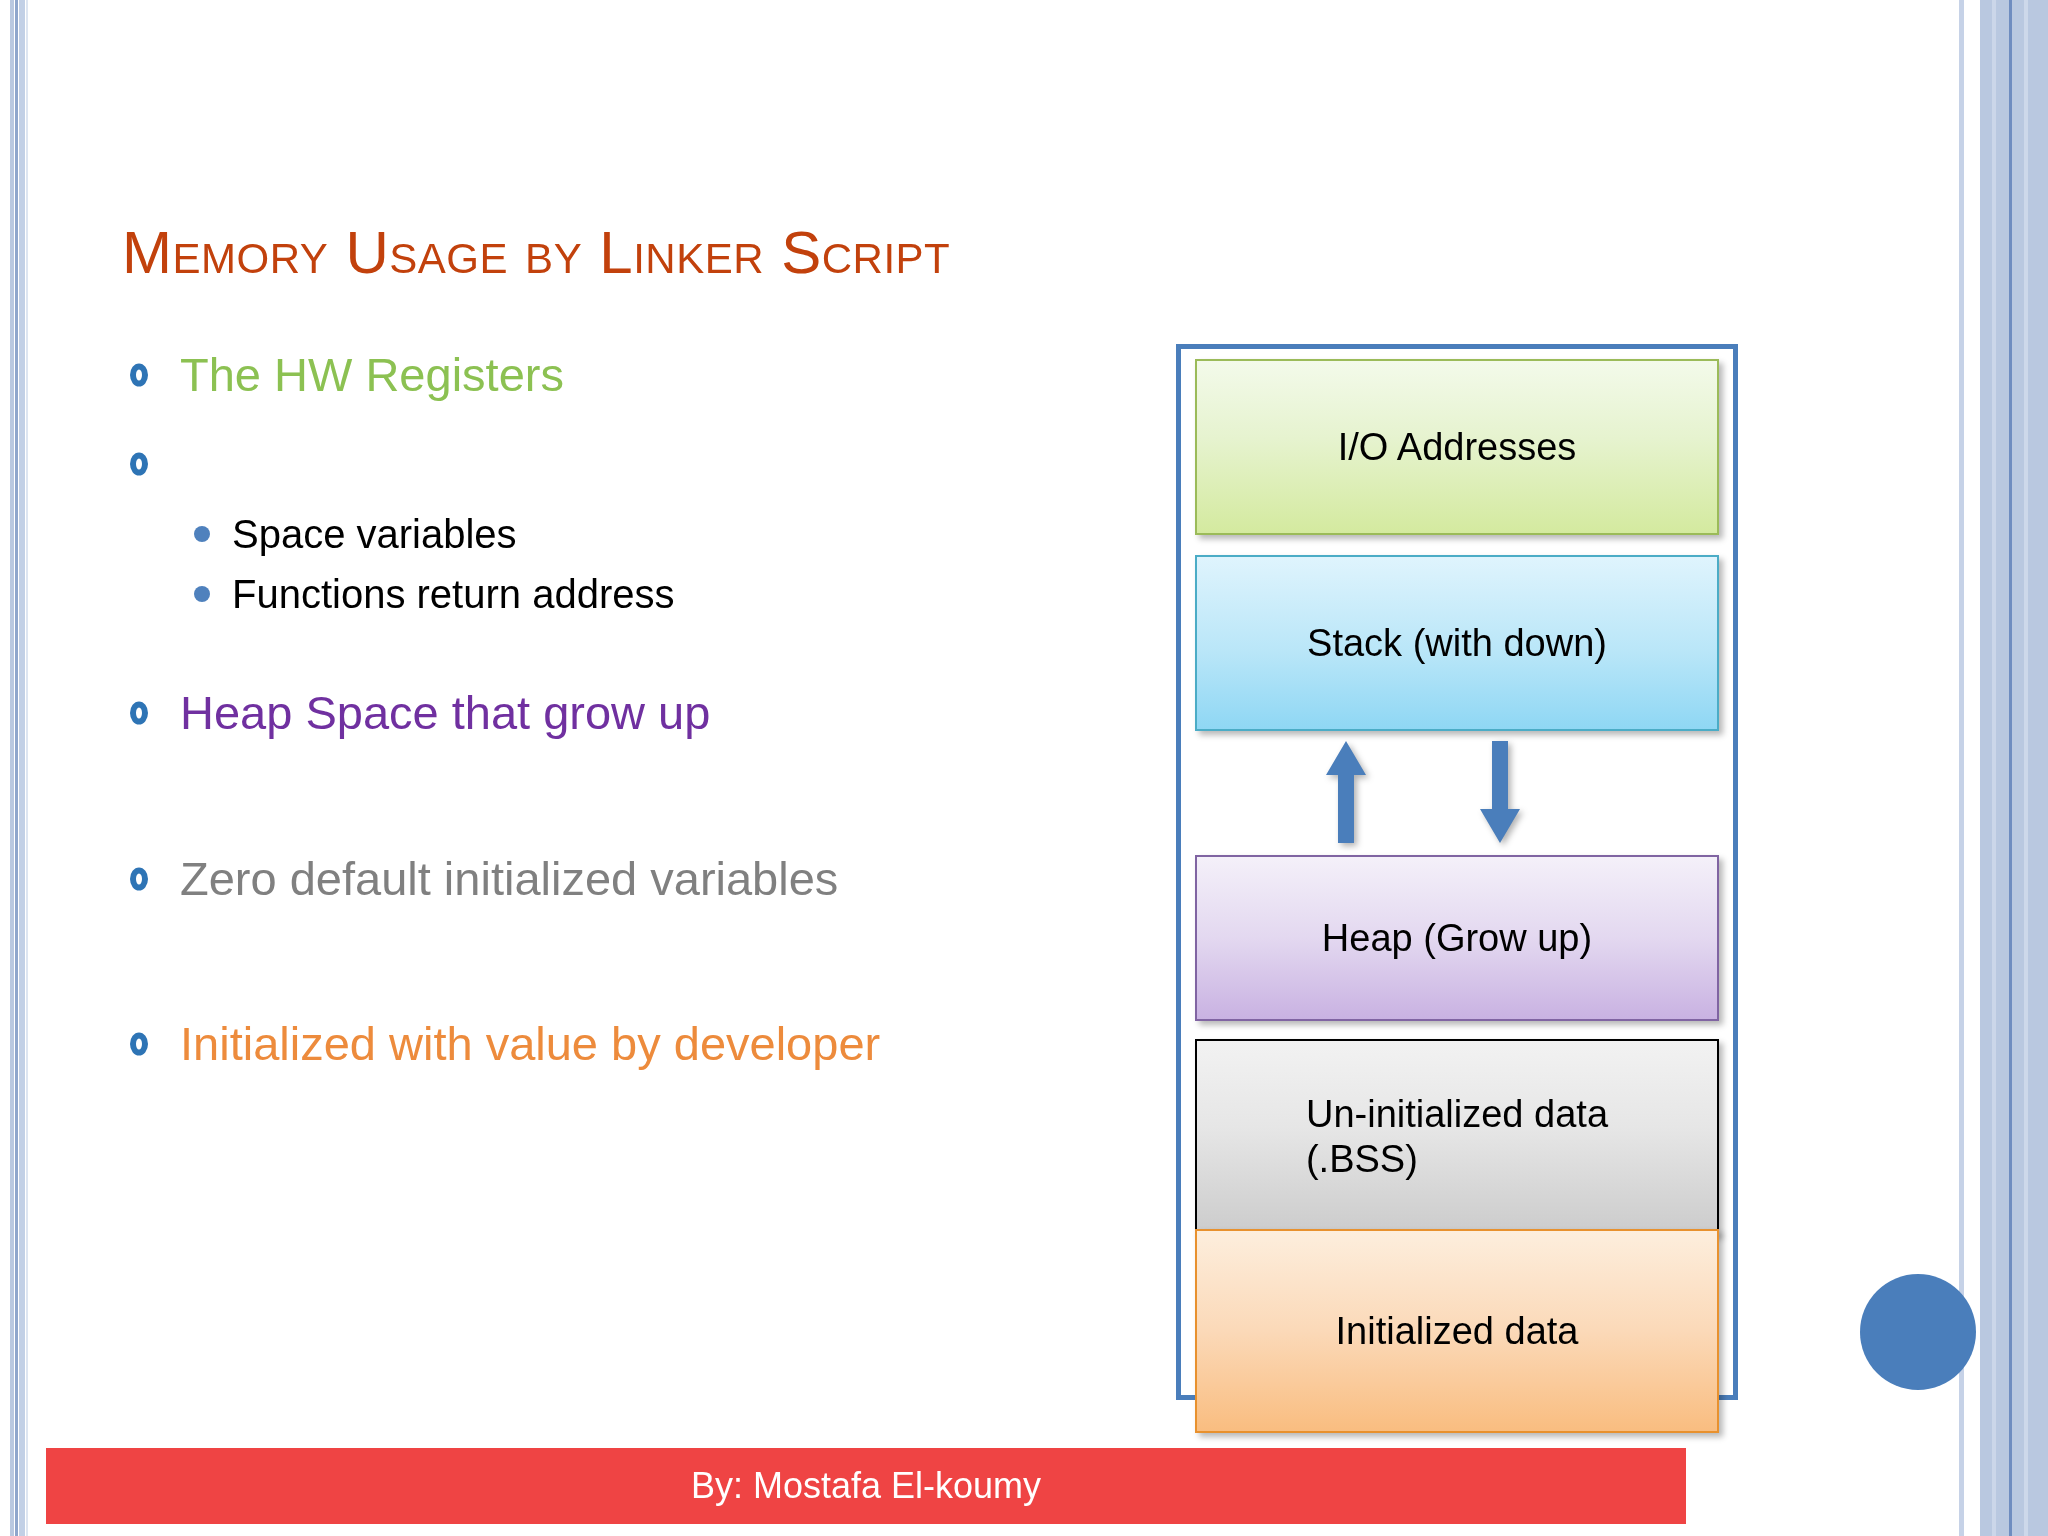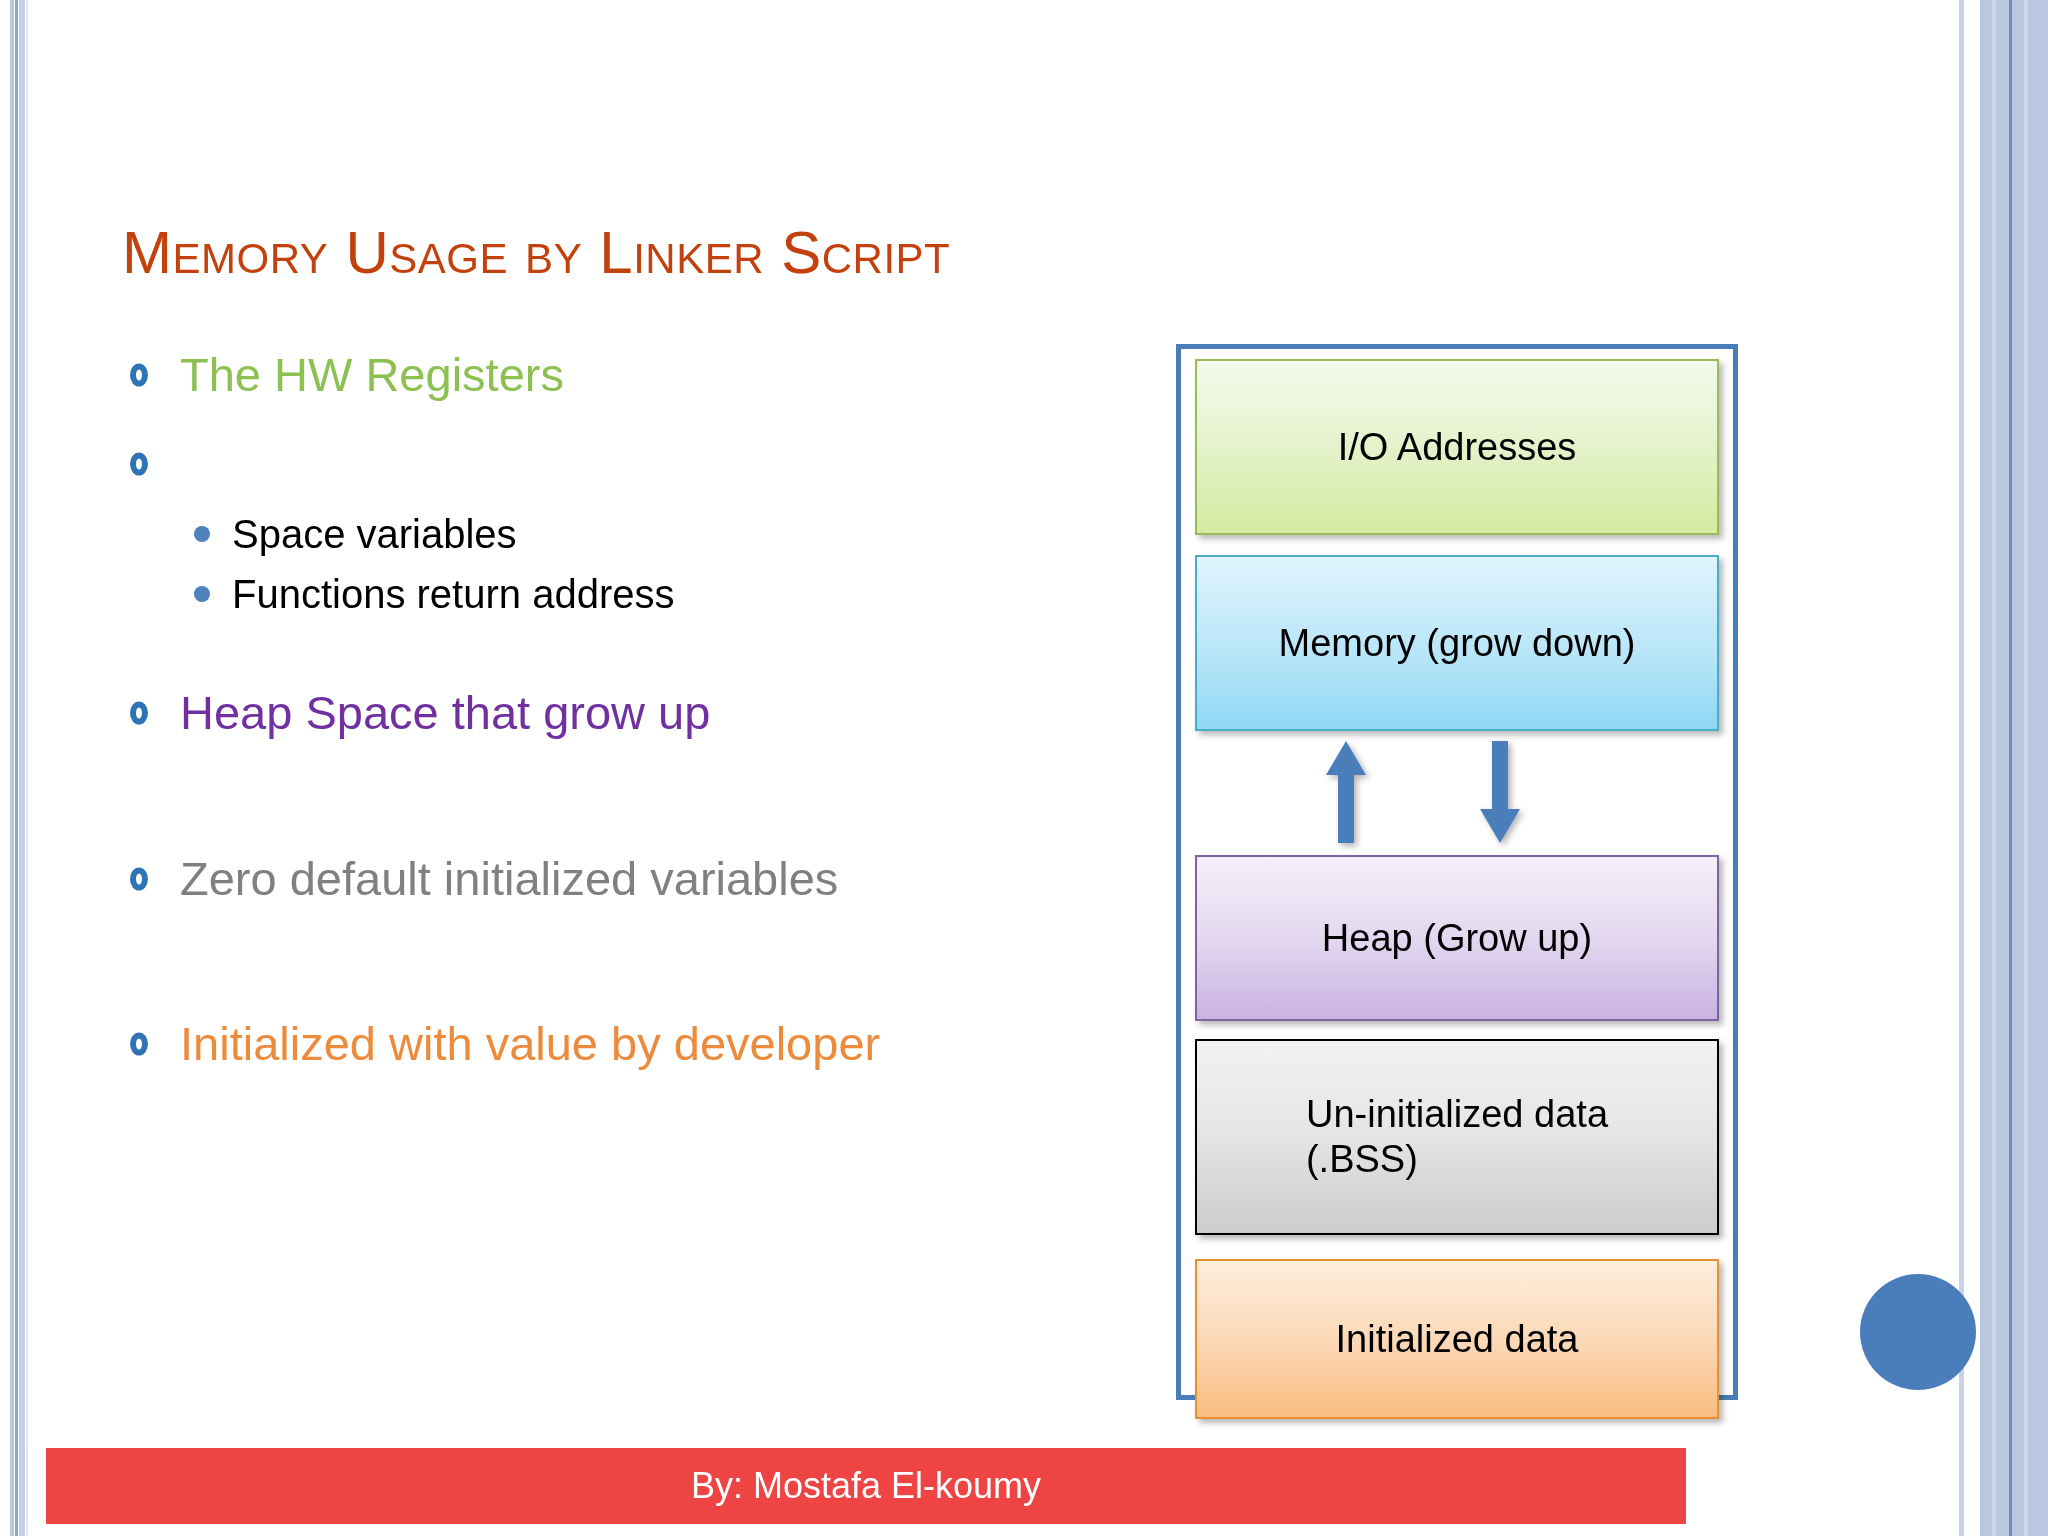--- a/index.html
+++ b/index.html
@@ -154,22 +154,22 @@
     background: linear-gradient(to bottom, #f4f0f9 0%, #e3d8f0 50%, #c9b2e2 100%);
     border: 2px solid #8064A2;
   }
   .blk-bss {
     top: 690px;
     height: 196px;
     background: linear-gradient(to bottom, #f2f2f2 0%, #e6e6e6 45%, #cccccc 100%);
     border: 2px solid #000000;
   }
   .blk-init {
-    top: 910px;
-    height: 160px;
+    top: 880px;
+    height: 204px;
     background: linear-gradient(to bottom, #fdeedd 0%, #fbd9b8 50%, #f9bd80 100%);
     border: 2px solid #E8912E;
   }
 
   
   .arrows {
     position: absolute;
     left: 14px;
     right: 14px;
     top: 390px;
@@ -284,21 +284,21 @@
 
   </div>
 
   <div class="memmap">
 
     <div class="memblock blk-io">
       <span>I/O Addresses</span>
     </div>
 
     <div class="memblock blk-stack">
-      <span>Memory (grow down)</span>
+      <span>Stack (with down)</span>
     </div>
 
     <div class="arrows">
       <svg class="arrow arrow-up" viewBox="0 0 46 106">
         <polygon points="23,2 43,36 31,36 31,104 15,104 15,36 3,36" fill="#4A7EBB"></polygon>
       </svg>
       <svg class="arrow arrow-down" viewBox="0 0 46 106">
         <polygon points="23,104 43,70 31,70 31,2 15,2 15,70 3,70" fill="#4A7EBB"></polygon>
       </svg>
     </div>

